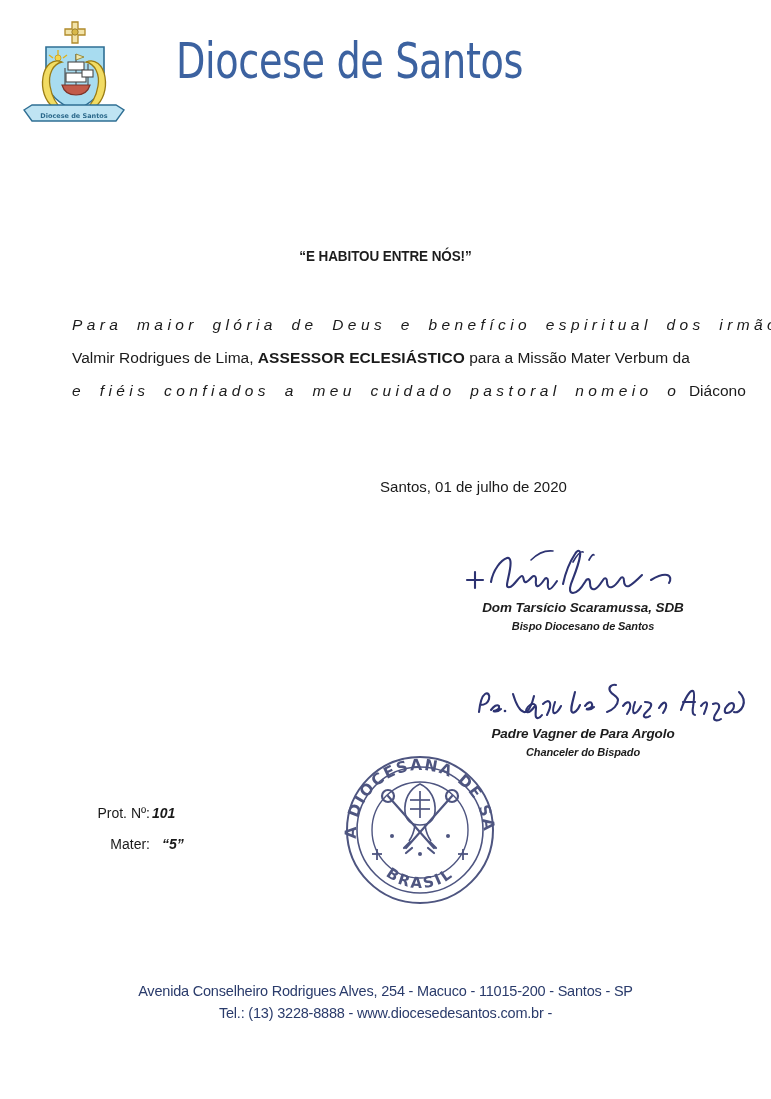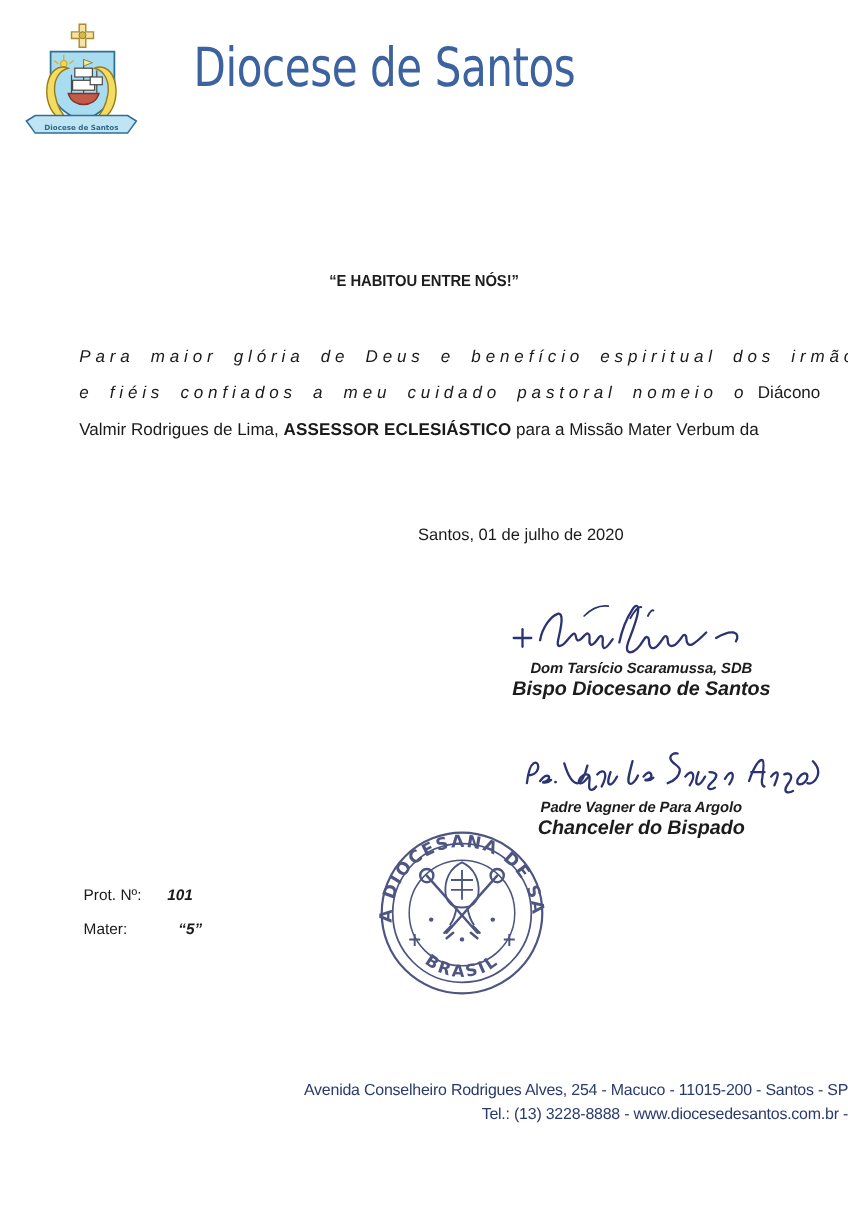--- a/index.html
+++ b/index.html
@@ -109,38 +109,38 @@
   .sig-ink svg { display: block; }
   .sig-name {
     font-size: 13.5px;
     font-weight: bold;
     font-style: italic;
     color: #1c1c1c;
     line-height: 19px;
     letter-spacing: -0.1px;
   }
   .sig-role {
-    font-size: 18px;
+    font-size: 11px;
     font-weight: bold;
     font-style: italic;
     color: #1c1c1c;
     line-height: 19px;
     letter-spacing: -0.1px;
   }
 
   
   .protocol {
     position: absolute;
     left: 76px;
     top: 798px;
     font-size: 14px;
     color: #1a1a1a;
     line-height: 31px;
   }
-  .protocol .row { display: flex; }
+  .protocol .row { display: flex; text-align: right; }
   .protocol .lbl { width: 74px; }
   .protocol .val {
     font-weight: bold;
     font-style: italic;
     padding-left: 2px;
   }
   .protocol .val.center { padding-left: 12px; }
 
   
   .seal {
@@ -150,21 +150,21 @@
     width: 168px;
     height: 168px;
   }
 
   
   .footer {
     position: absolute;
     top: 980px;
     left: 0;
     width: 771px;
-    text-align: right;
+    text-align: center;
     color: #2a3b6b;
     font-size: 14.5px;
     line-height: 22px;
     letter-spacing: -0.2px;
   }
   .footer div { white-space: nowrap; }
 </style>
 </head>
 <body>
 
@@ -218,25 +218,25 @@
 
   <div class="doc-heading">“E HABITOU ENTRE NÓS!”</div>
 
   <div class="body-block">
 
     <div class="body-line">
       <span class="spaced-wide">Para maior glória de Deus e benefício espiritual dos irmãos</span>
     </div>
 
     <div class="body-line">
+      <span class="upright">Valmir Rodrigues de Lima,</span><span class="upright">&nbsp;</span><span class="bold-up">ASSESSOR ECLESIÁSTICO</span><span class="upright">&nbsp;</span><span class="upright">para a Missão Mater Verbum da</span>
+    </div>
+
+    <div class="body-line">
       <span class="spaced-wide">e fiéis confiados a meu cuidado pastoral nomeio o</span><span class="upright">&nbsp;&nbsp;</span><span class="upright">Diácono</span>
-    </div>
-
-    <div class="body-line">
-      <span class="upright">Valmir Rodrigues de Lima,</span><span class="upright">&nbsp;</span><span class="bold-up">ASSESSOR ECLESIÁSTICO</span><span class="upright">&nbsp;</span><span class="upright">para a Missão Mater Verbum da</span>
     </div>
 
   </div>
 
   <div class="place-date">Santos, 01 de julho de 2020</div>
 
   <div class="sig-block sig-bishop">
     <div class="sig-ink">
       <svg viewBox="0 0 340 52" width="340" height="52" aria-hidden="true">
         <g fill="none" stroke="#2d3372" stroke-width="2.1" stroke-linecap="round">

